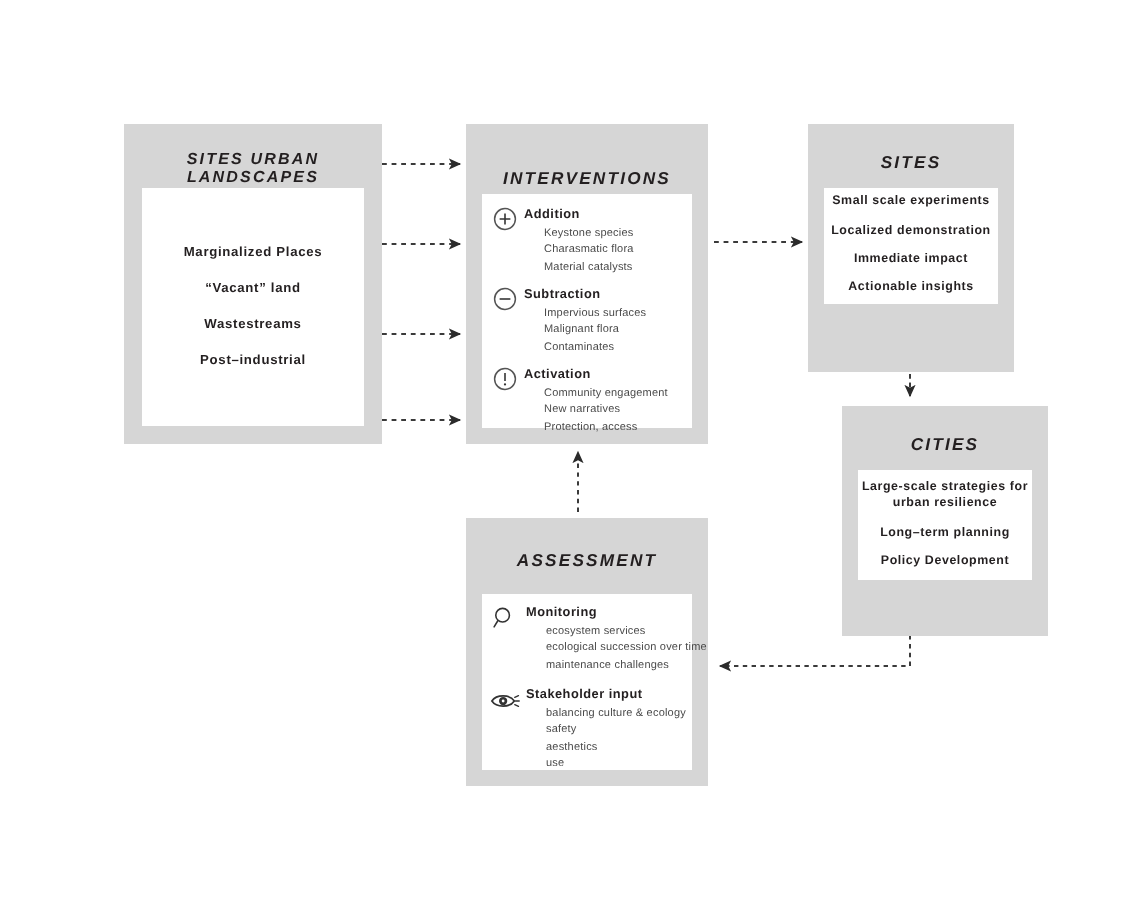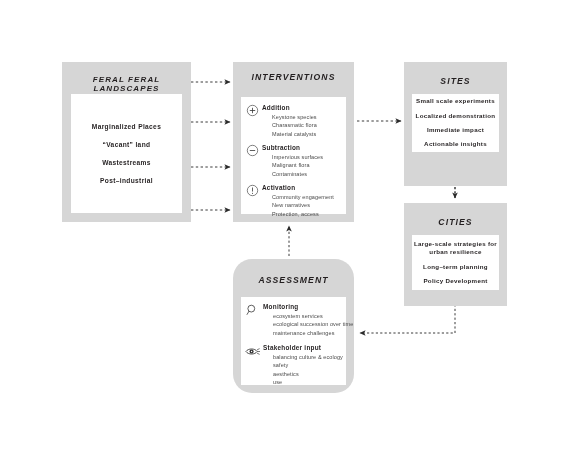--- a/index.html
+++ b/index.html
@@ -54,44 +54,44 @@
     left: 9px; top: 32px; width: 111px; height: 119px;
     display: flex; flex-direction: column;
     align-items: center; justify-content: center;
   }
   #feral .inner span {
     font-size: 6.6px; font-weight: bold; letter-spacing: .35px;
     margin: 5.5px 0; color: #231f20; white-space: nowrap;
   }
   
   #interventions { left: 233px; top: 62px; width: 121px; height: 160px; }
-  #interventions .panel-title { top: 10px; font-size: 8.6px; }
+  #interventions .panel-title { top: 22px; font-size: 8.6px; }
   #interventions .inner { left: 8px; top: 35px; width: 105px; height: 117px; padding: 7px 5px 0 4px; }
   
   #sites { left: 404px; top: 62px; width: 103px; height: 124px; }
   #sites .panel-title { top: 14px; font-size: 8.6px; }
   #sites .inner {
     left: 8px; top: 32px; width: 87px; height: 58px;
     display: flex; flex-direction: column;
     align-items: center; justify-content: center;
   }
   #sites .inner span, #cities .inner span {
     font-size: 6.2px; font-weight: bold; letter-spacing: .3px;
     margin: 3px 0; text-align: center; line-height: 1.35; color: #231f20;
   }
   
-  #cities { left: 404px; top: 203px; width: 103px; height: 103px; }
+  #cities { left: 421px; top: 203px; width: 103px; height: 115px; }
   #cities .panel-title { top: 14px; font-size: 8.6px; }
   #cities .inner {
     left: 8px; top: 32px; width: 87px; height: 55px;
     display: flex; flex-direction: column;
     align-items: center; justify-content: center;
   }
   
-  #assessment { left: 233px; top: 259px; width: 121px; height: 134px; border-radius: 19px; }
+  #assessment { left: 233px; top: 259px; width: 121px; height: 134px; }
   #assessment .panel-title { top: 16px; font-size: 8.6px; }
   #assessment .inner { left: 8px; top: 38px; width: 105px; height: 88px; padding: 6px 4px 0 4px; }
 
   
   .entry { position: relative; padding-left: 17px; margin-bottom: 6px; }
   .entry .entry-head {
     font-size: 6.4px; font-weight: bold; letter-spacing: .25px;
     color: #231f20; line-height: 1.1;
   }
   .entry .entry-items { margin: 1.5px 0 0 10px; }
@@ -143,21 +143,21 @@
     <g>
       <path d="M455,300 L455,333 L360,333" fill="none" stroke="#3a3a3a" stroke-width="1" stroke-dasharray="2.2 2.2" marker-end="url(#ah)"></path>
     </g>
 
     <g>
       <line x1="289" y1="256" x2="289" y2="226" stroke="#3a3a3a" stroke-width="1" stroke-dasharray="2.2 2.2" marker-end="url(#ah)"></line>
     </g>
   </svg>
 
   <div class="panel" id="feral">
-    <div class="panel-title">FERAL FERAL LANDSCAPES</div>
+    <div class="panel-title">SITES URBAN LANDSCAPES</div>
     <div class="inner">
       <span>Marginalized Places</span>
       <span>“Vacant” land</span>
       <span>Wastestreams</span>
       <span>Post–industrial</span>
     </div>
   </div>
 
   <div class="panel" id="interventions">
     <div class="panel-title">INTERVENTIONS</div>

